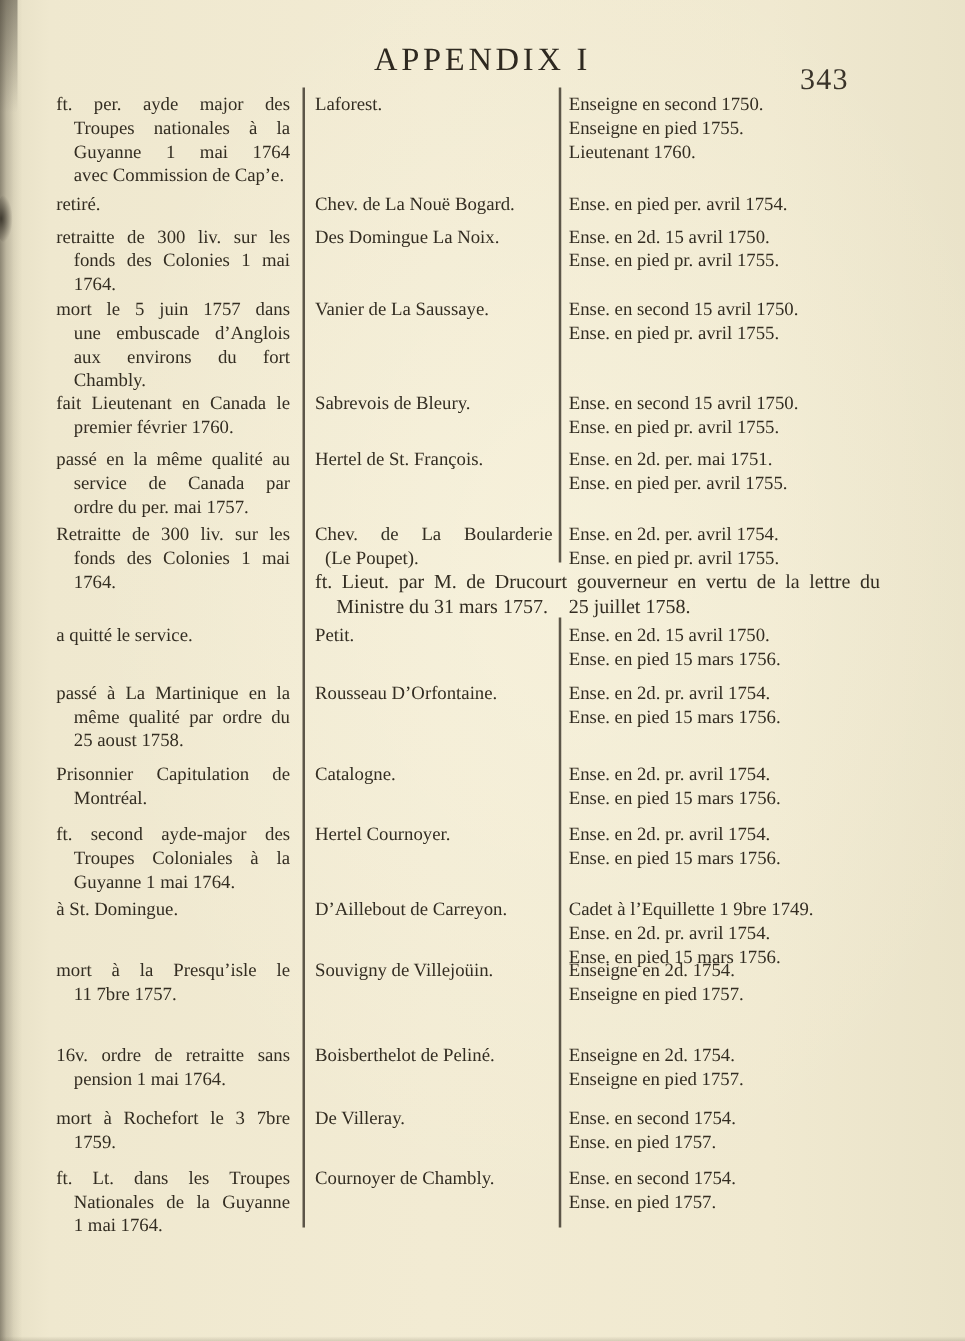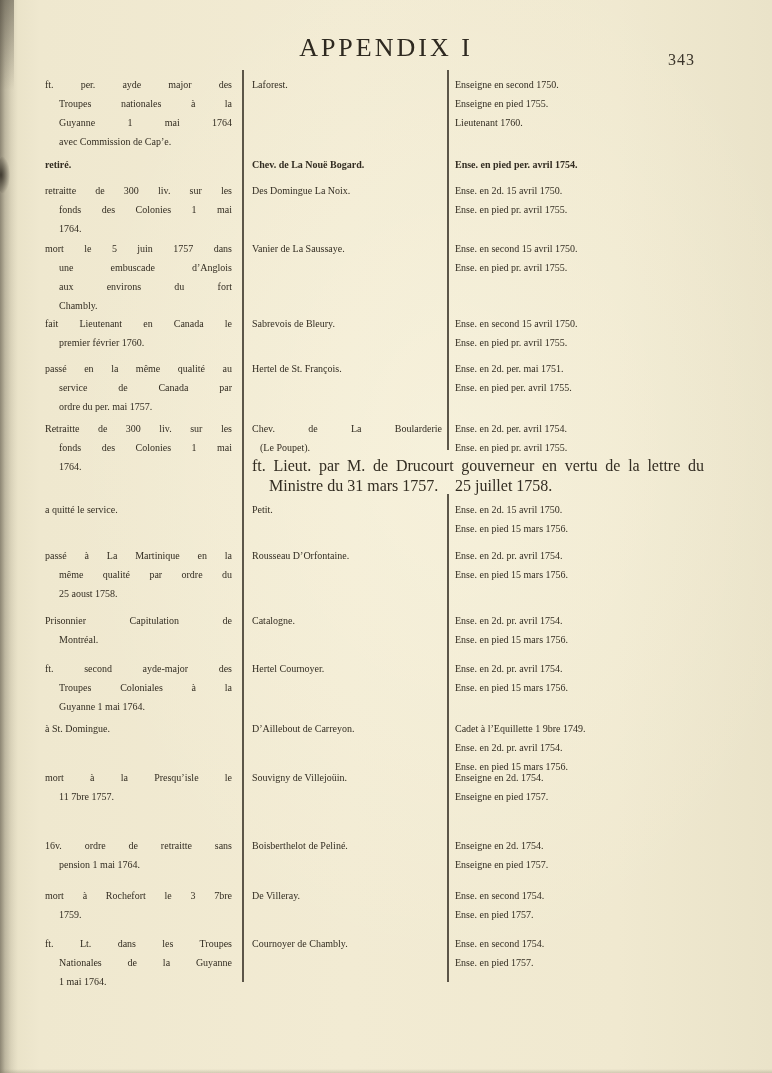--- a/index.html
+++ b/index.html
@@ -25,28 +25,28 @@
   }
   .ink-spot{
     position:absolute;left:-3px;top:156px;width:13px;height:38px;border-radius:50%;
     background:radial-gradient(ellipse at 30% 50%, rgba(48,43,34,0.85), rgba(48,43,34,0) 72%);
   }
   .title{
     position:absolute;left:0;top:33px;width:772px;margin:0;text-align:center;
     font-size:26px;font-weight:normal;letter-spacing:3px;color:#2e2920;
   }
   .pagenum{
-    position:absolute;left:668px;top:51px;font-size:16px;letter-spacing:1px;color:#3a342a;
+    position:absolute;left:640px;top:51px;font-size:24px;letter-spacing:1px;color:#3a342a;
   }
   .vrule{position:absolute;width:1.6px;background:rgba(58,52,41,0.82);}
   .r1 {left:242px;top:70px;height:912px;}
   .r2a{left:447px;top:70px;height:380px;}
   .r2b{left:447px;top:494px;height:488px;}
   .row{position:absolute;left:45px;width:716px;display:flex;align-items:flex-start;
-       font-size:10px;line-height:19px;}
+       font-size:15px;line-height:19px;}
   .c1{width:187px;}
   .c2{width:190px;margin-left:20px;}
   .c3{flex:1;margin-left:13px;}
   .line{white-space:nowrap;}
   .c1 .line,.c2 .line{white-space:normal;}
   .fill{text-align:justify;text-align-last:justify;}
   .cont1{padding-left:14px;}
   .cont2{padding-left:8px;}
   .note{position:absolute;left:252px;top:456px;width:452px;font-size:16px;line-height:19.5px;}
   .note-l1{text-align:justify;text-align-last:justify;}
@@ -79,21 +79,21 @@
         </div>
         <div class="c2">
           <div class="line">Laforest.</div>
         </div>
         <div class="c3">
           <div class="line">Enseigne en second 1750.</div>
           <div class="line">Enseigne en pied 1755.</div>
           <div class="line">Lieutenant 1760.</div>
         </div>
       </div>
-      <div class="row" style="top: 155px; font-weight: bold;">
+      <div class="row" style="top: 155px;">
         <div class="c1">
           <div class="line">retiré.</div>
         </div>
         <div class="c2">
           <div class="line">Chev. de La Nouë Bogard.</div>
         </div>
         <div class="c3">
           <div class="line">Ense. en pied per. avril 1754.</div>
         </div>
       </div>

